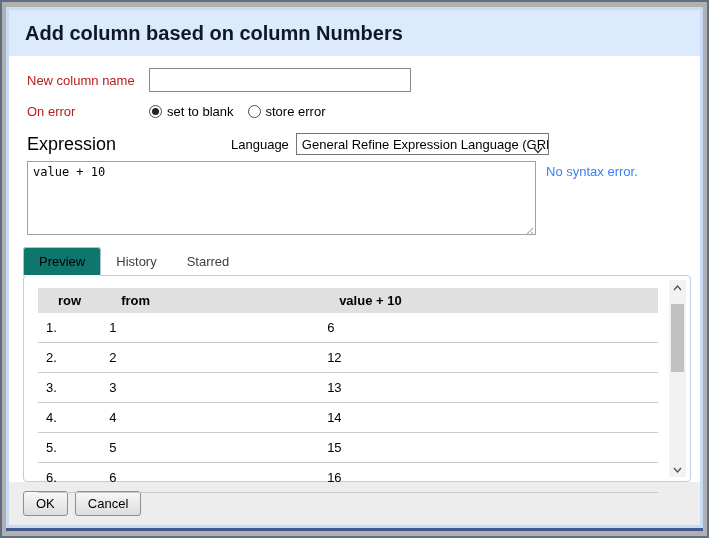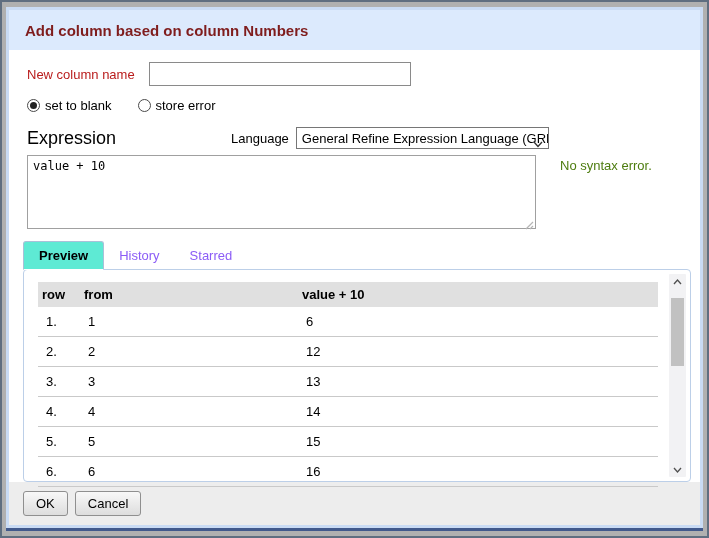--- a/index.html
+++ b/index.html
@@ -10,29 +10,29 @@
     font-family:"Liberation Sans", sans-serif; overflow:hidden;
   }
   .dialog {
     position:absolute; left:4px; right:4px; top:5px; height:521px;
     background:#ffffff; border:3px solid #c9dbf4;
     box-shadow:0 3px 0 0 #41598c;
     display:flex; flex-direction:column; overflow:hidden;
   }
   .title-bar {
     background:#dceafd; padding:12px 16px 11px;
-    font-size:15px; font-weight:bold; color:#7f1d1d;
+    font-size:20px; font-weight:bold; color:#0f172a;
   }
   .frow { display:flex; align-items:center; margin:12px 18px 0; }
   .flabel { width:122px; font-size:13px; color:#b91c1c; flex:none; }
   .name-input {
     width:262px; height:24px; border:1px solid #8a8a8a; background:#fff;
     font-size:13px; padding:2px 5px; font-family:"Liberation Sans", sans-serif;
   }
-  .radio-group { display:flex; align-items:center; gap:16px; font-size:13px; }
+  .radio-group { display:flex; align-items:center; gap:4px; font-size:13px; }
   .radio-opt { display:flex; align-items:center; margin-right:10px; cursor:default; }
   .radio-circle {
     width:13px; height:13px; border:1px solid #4a4a4a; border-radius:50%;
     margin-right:5px; position:relative; background:#fff; flex:none;
   }
   .radio-circle[data-checked="true"]::after {
     content:""; position:absolute; left:2px; top:2px; width:7px; height:7px;
     border-radius:50%; background:#222;
   }
   .expr-row { display:flex; align-items:center; margin:14px 18px 0; }
@@ -45,39 +45,39 @@
   }
   .lang-select .chev { position:absolute; right:5px; top:8px; }
   .ta-row { display:flex; align-items:flex-start; margin:6px 18px 0; }
   .ta-wrap { position:relative; width:509px; height:74px; flex:none; }
   .expr-textarea {
     width:100%; height:100%; border:1px solid #a0a0a0; resize:none;
     font-family:"DejaVu Sans Mono", monospace; font-size:12px;
     padding:3px 5px; color:#000; background:#fff; outline:none;
   }
   .grabber { position:absolute; right:2px; bottom:3px; width:10px; height:10px; }
-  .syntax-status { margin-left:24px; padding-top:3px; font-size:13px; color:#4d7c0f; }
+  .syntax-status { margin-left:10px; padding-top:3px; font-size:13px; color:#3b82f6; }
   .tabs { display:flex; align-items:flex-end; margin:12px 0 0 14px; position:relative; z-index:2; }
   .tab {
-    font-size:13px; padding:6px 15px; color:#8b5cf6; cursor:pointer;
+    font-size:13px; padding:6px 15px; color:#404040; cursor:pointer;
   }
   .tab.active {
-    color:#000; font-weight:bold; background:#5eead4;
+    color:#000; font-weight:normal; background:#0f766e;
     border:1px solid #a9c0d8; border-bottom:1px solid #fff;
     border-radius:3px 3px 0 0; margin-bottom:-1px;
   }
   .panel {
     position:relative; margin:0 9px 0 14px; height:214px;
     border:1px solid #bccfe8; border-radius:4px; background:#fff; z-index:1;
   }
   .ptable { position:absolute; left:14px; top:12px; right:32px; border-collapse:collapse; width:auto; }
   .ptable { width:calc(100% - 46px); }
   .ptable th {
     background:#e0e0e0; text-align:left; font-size:13px; font-weight:bold;
-    padding:5px 4px; height:24px;margin-left:37px;
+    padding:5px 20px; height:24px;margin-left:37px;
   }
   .ptable td { font-size:13px; padding:7px 8px; border-bottom:1px solid #c9c9c9; }
   .col-row { width:42px; } .col-value { width:218px; }
   .sbar {
     position:absolute; top:4px; bottom:4px; right:4px; width:17px;
     background:#f2f2f4; border-radius:1px;
   }
   .sb-btn { position:absolute; left:0; width:17px; height:15px; display:flex; align-items:center; justify-content:center; }
   .sb-up { top:0; } .sb-down { bottom:0; }
   .sb-thumb { position:absolute; top:24px; left:2px; right:2px; height:68px; background:#c1c1c1; }
@@ -98,20 +98,21 @@
   <div class="dialog">
 
     <div class="title-bar">Add column based on column Numbers</div>
 
     <div class="frow">
       <div class="flabel">New column name</div>
       <input class="name-input" type="text" value="" style="">
     </div>
 
     <div class="frow">
+      <div class="flabel">On error</div>
       <div class="radio-group">
         <label class="radio-opt">
           <span class="radio-circle" data-checked="true"></span>
           <span>set to blank</span>
         </label>
         <label class="radio-opt">
           <span class="radio-circle" data-checked="false"></span>
           <span>store error</span>
         </label>
       </div>

